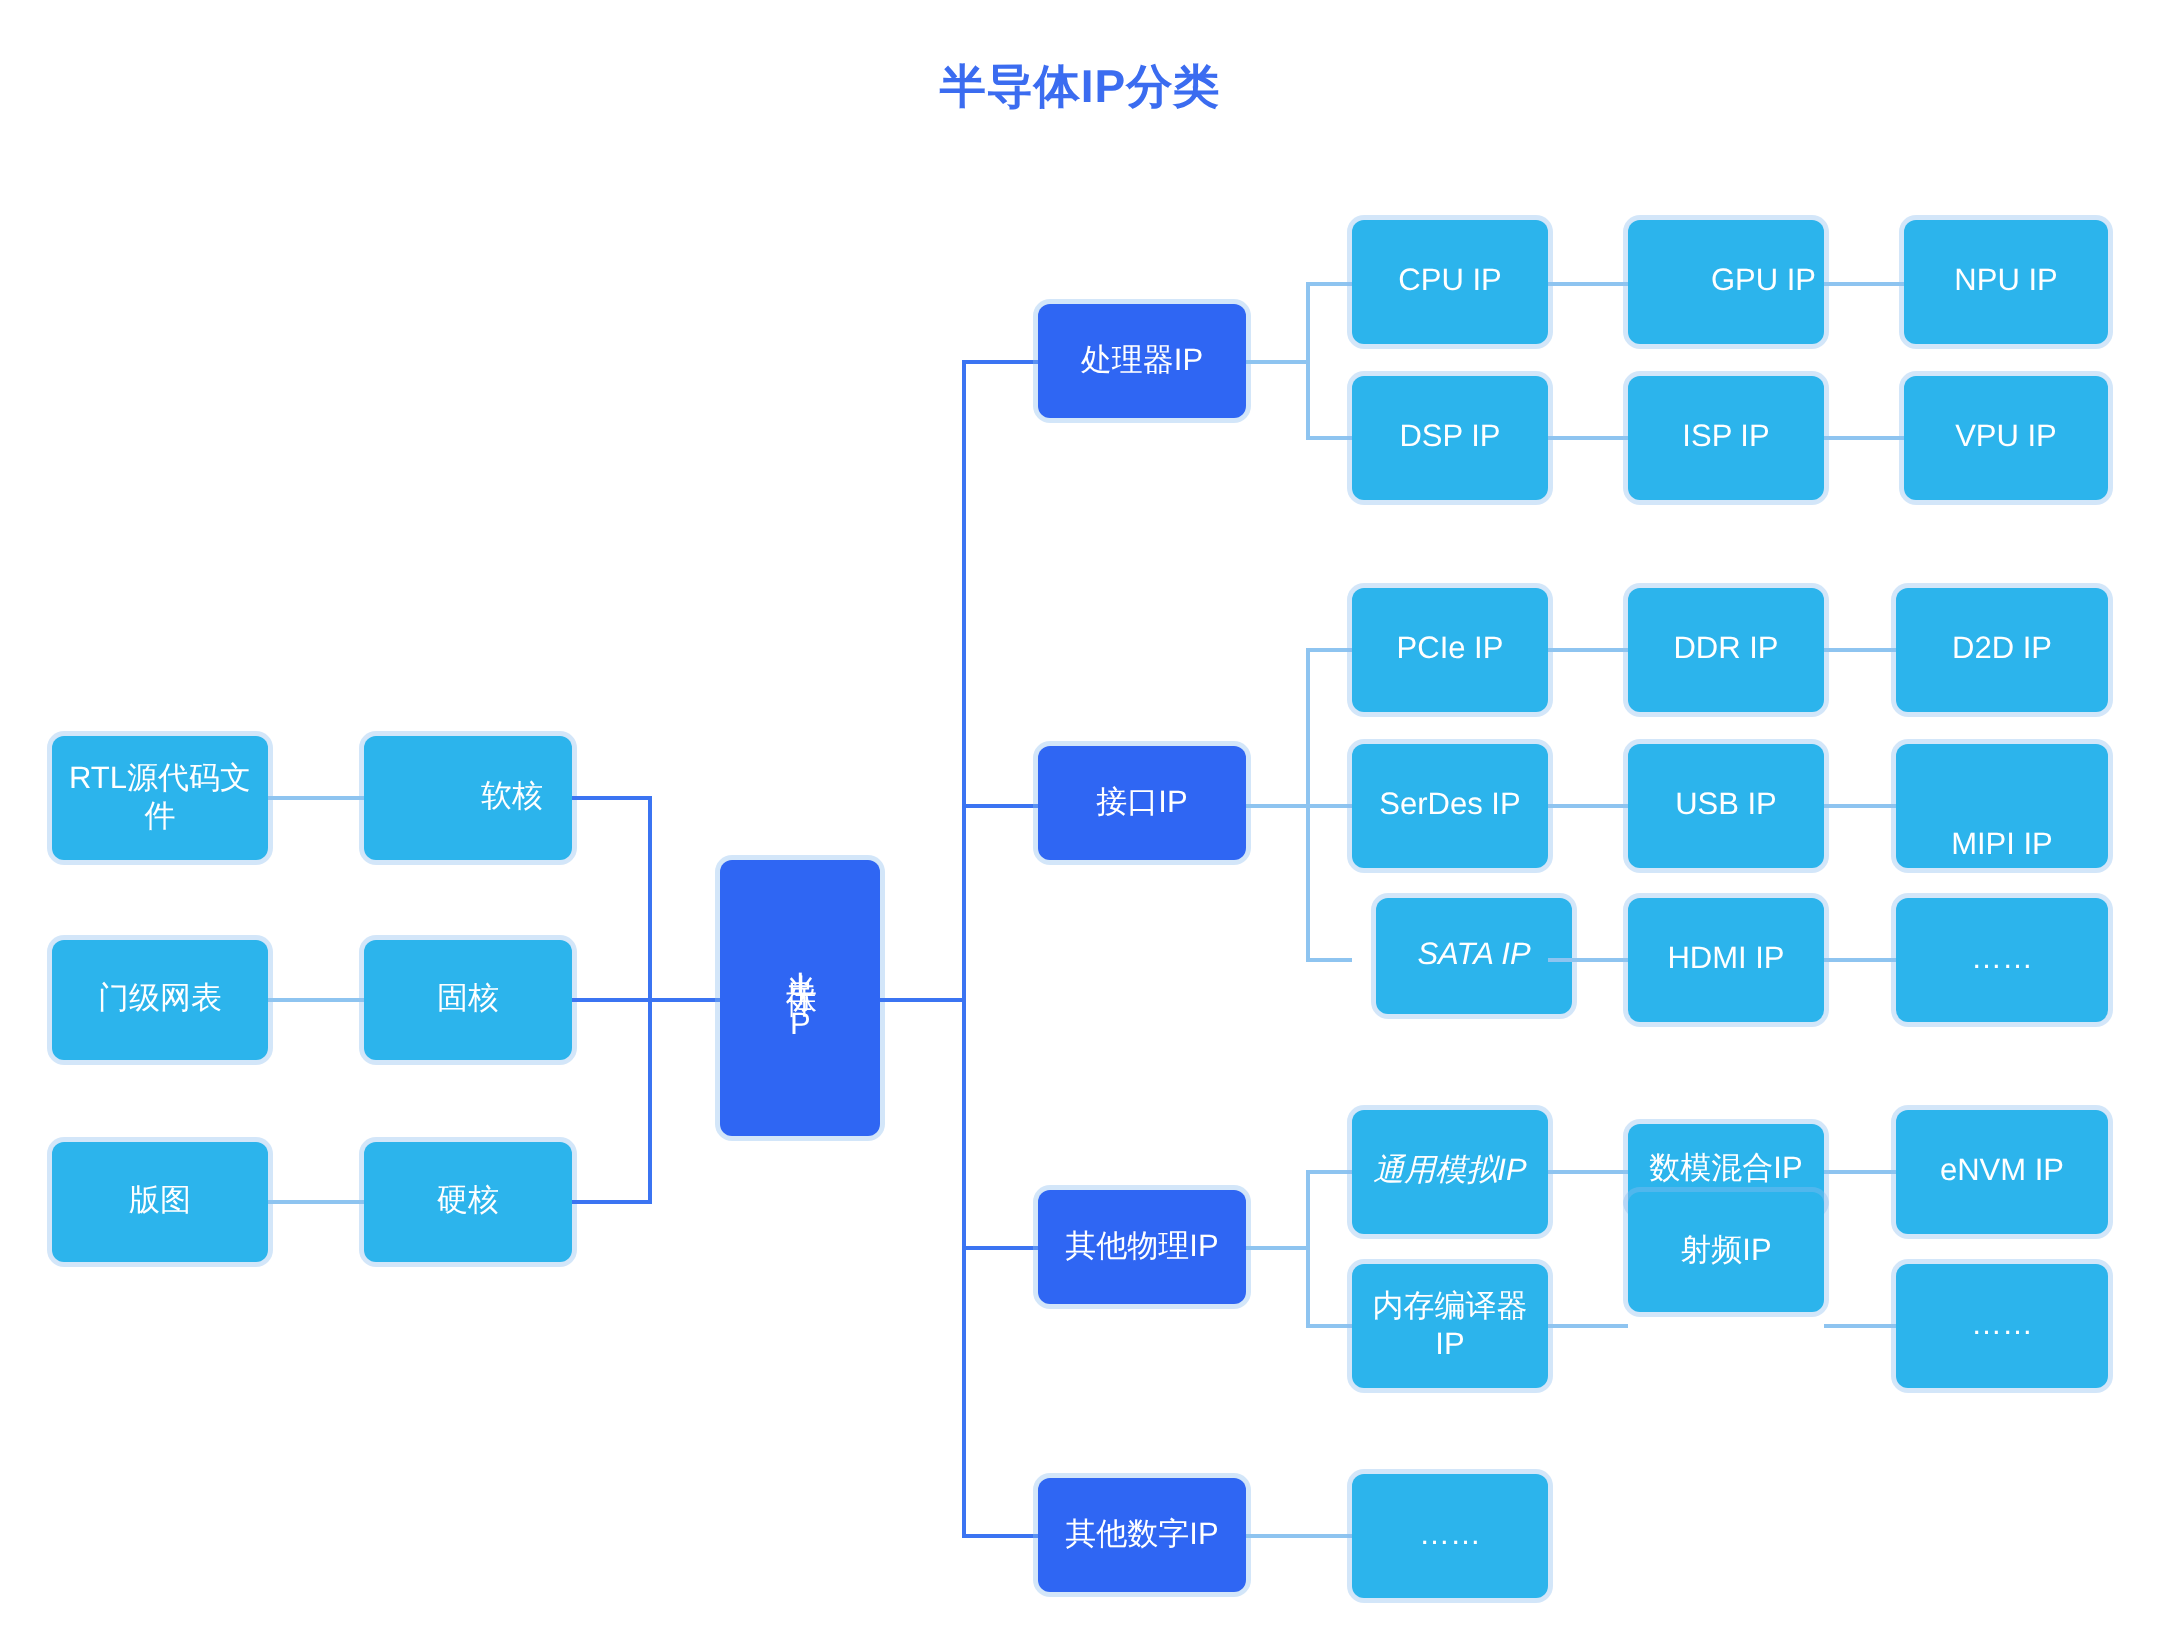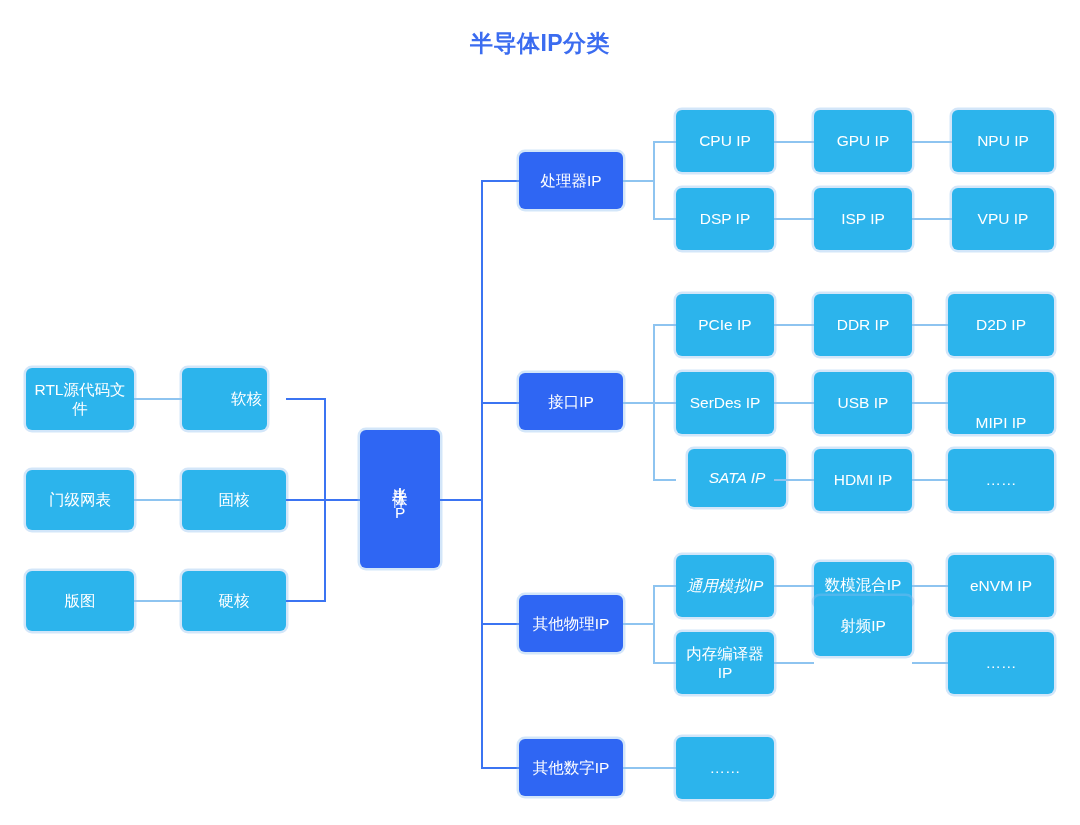--- a/index.html
+++ b/index.html
@@ -57,21 +57,21 @@
   <div class="node light" style="left:26px;  top:368px; width:108px; height:62px;">
     <span class="txt">RTL源代码文件</span>
   </div>
   <div class="node light" style="left:26px;  top:470px; width:108px; height:60px;">
     <span class="txt">门级网表</span>
   </div>
   <div class="node light" style="left:26px;  top:571px; width:108px; height:60px;">
     <span class="txt">版图</span>
   </div>
 
-  <div class="node light" style="left:182px; top:368px; width:85px; height:62px;padding-left:48px;">
+  <div class="node light" style="left:182px; top:368px; width:104px; height:62px;padding-left:48px;">
     <span class="txt">软核</span>
   </div>
   <div class="node light" style="left:182px; top:470px; width:104px; height:60px;">
     <span class="txt">固核</span>
   </div>
   <div class="node light" style="left:182px; top:571px; width:104px; height:60px;">
     <span class="txt">硬核</span>
   </div>
 
   <div class="ln h" style="left:134px; top:398px; width:48px;"></div>
@@ -110,21 +110,21 @@
   </div>
 
   <div class="ln h" style="left:623px; top:180px; width:31px;"></div>
   <div class="ln v" style="left:653px; top:141px; height:78px;"></div>
   <div class="ln h" style="left:653px; top:141px; width:23px;"></div>
   <div class="ln h" style="left:653px; top:218px; width:23px;"></div>
 
   <div class="node light" style="left:676px; top:110px; width:98px; height:62px;">
     <span class="txt">CPU IP</span>
   </div>
-  <div class="node light" style="left:814px; top:110px; width:98px; height:62px;">
+  <div class="node light" style="left:814px; top:110px; width:98px; height:62px;justify-content:flex-end;">
     <span class="txt">GPU IP</span>
   </div>
   <div class="node light" style="left:952px; top:110px; width:102px; height:62px;">
     <span class="txt">NPU IP</span>
   </div>
   <div class="ln h" style="left:774px; top:141px; width:40px;"></div>
   <div class="ln h" style="left:912px; top:141px; width:40px;"></div>
 
   <div class="node light" style="left:676px; top:188px; width:98px; height:62px;">
     <span class="txt">DSP IP</span>

